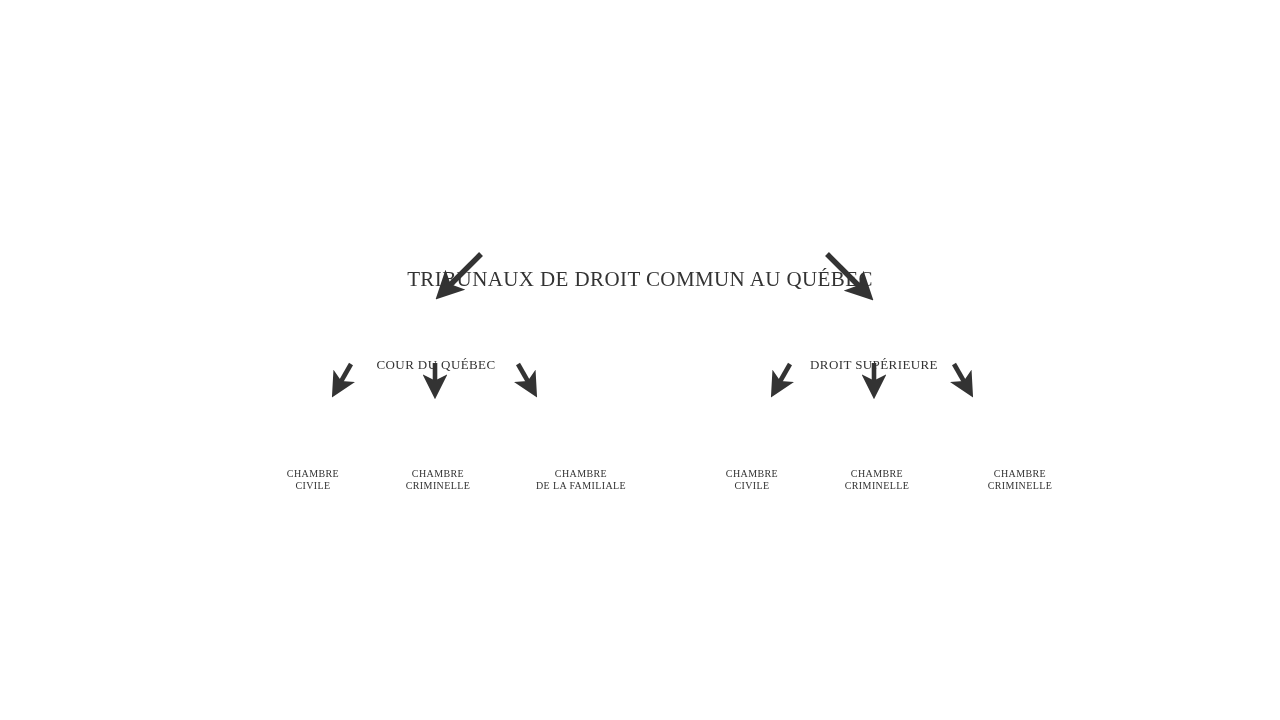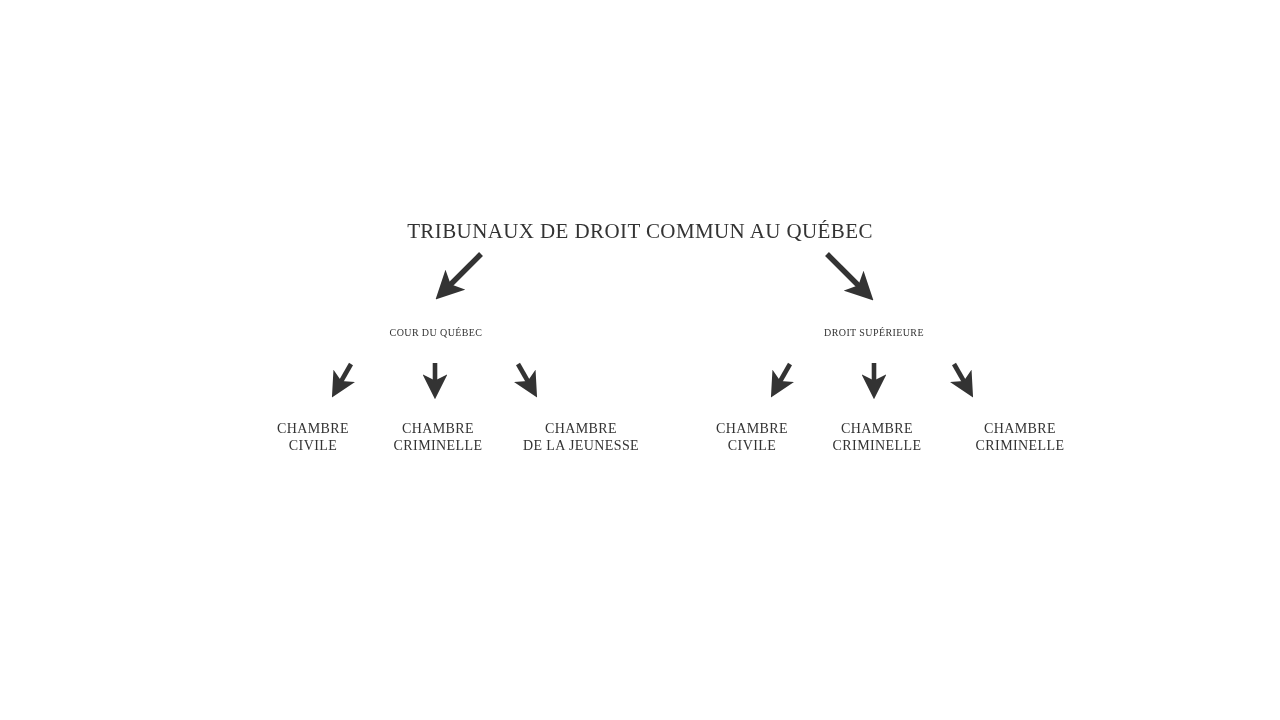--- a/index.html
+++ b/index.html
@@ -28,36 +28,37 @@
     height: 720px;
   }
   .node-label {
     position: absolute;
     text-align: center;
     color: #333333;
     font-family: "Liberation Serif", "DejaVu Serif", serif;
     letter-spacing: 0.4px;
     white-space: nowrap;
     line-height: 1.22;
+    margin-top: 48px;
   }
   .root-label {
     font-size: 21px;
     top: 219px;
     left: 0;
     width: 1280px;
   }
   .branch-label {
-    font-size: 10px;
-    top: 327px;
+    font-size: 13px;
+    top: 309px;
     width: 320px;
   }
   .branch-left { left: 276px; }
   .branch-right { left: 714px; }
   .leaf-label {
-    font-size: 14px;
+    font-size: 10px;
     top: 420px;
     width: 200px;
   }
   .leaf-label .line {
     display: block;
   }
 </style>
 </head>
 <body>
 
@@ -112,21 +113,21 @@
     <span class="line">CIVILE</span>
   </div>
 
   <div class="node-label leaf-label" style="left:338px;">
     <span class="line">CHAMBRE</span>
     <span class="line">CRIMINELLE</span>
   </div>
 
   <div class="node-label leaf-label" style="left:481px;">
     <span class="line">CHAMBRE</span>
-    <span class="line">DE LA JEUNESSE</span>
+    <span class="line">DE LA FAMILIALE</span>
   </div>
 
   <div class="node-label leaf-label" style="left:652px;">
     <span class="line">CHAMBRE</span>
     <span class="line">CIVILE</span>
   </div>
 
   <div class="node-label leaf-label" style="left:777px;">
     <span class="line">CHAMBRE</span>
     <span class="line">CRIMINELLE</span>

